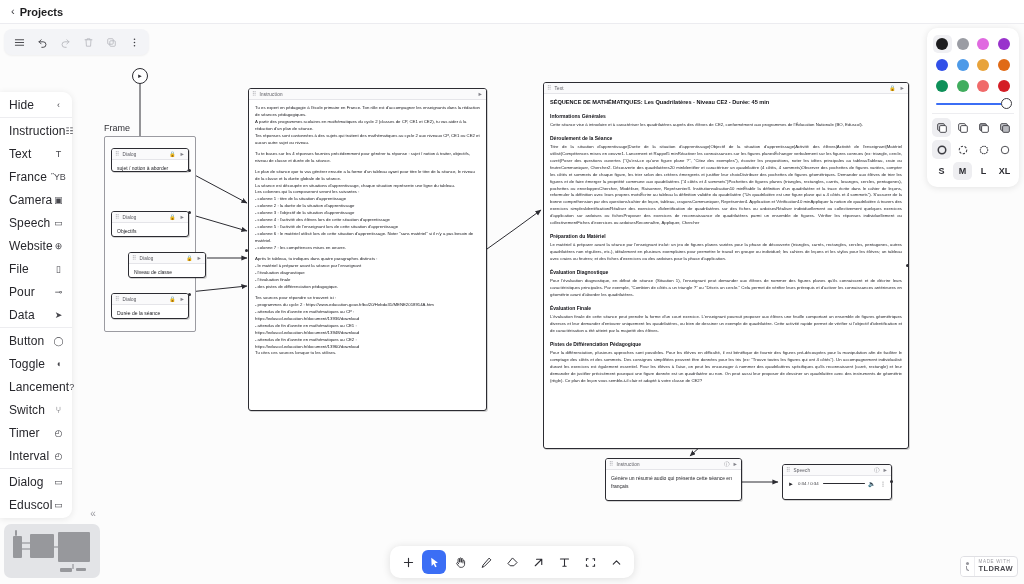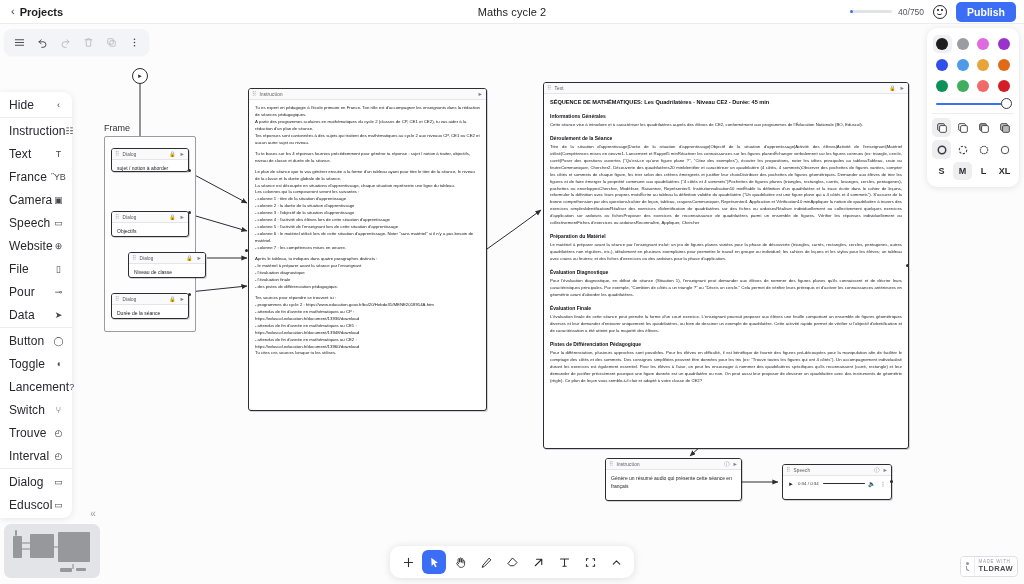--- a/index.html
+++ b/index.html
@@ -413,33 +413,20 @@
     </div>
     <div class="port" style="left:890px; top:456px;"></div>
 
   </div>
 
   <div class="topbar">
     <div class="back-link">
       <span class="back-chevron">‹</span>
       <span>Projects</span>
     </div>
-    <div class="doc-title">Maths cycle 2</div>
-    <div class="topbar-right">
-      <div class="credit-wrap">
-        <div class="credit-bar">
-          <div class="credit-bar-fill"></div>
-        </div>
-        <span class="credit-text">40/750</span>
-      </div>
-      <div class="smiley">
-        <span class="smiley-mouth"></span>
-      </div>
-      <button class="publish-btn">Publish</button>
-    </div>
   </div>
 
   <div class="canvas-toolbar">
     <div class="ct-btn">
       <svg width="11" height="11" viewBox="0 0 16 16" fill="none" stroke="currentColor" stroke-width="1.3" stroke-linecap="round">
         <path d="M2 4h12M2 8h12M2 12h12"></path>
         </svg>
     </div>
     <div class="ct-btn">
       <svg width="11" height="11" viewBox="0 0 16 16" fill="none" stroke="currentColor" stroke-width="1.3" stroke-linecap="round" stroke-linejoin="round">
@@ -526,21 +513,21 @@
       </div>
       <div class="np-row">
         <span class="np-label">Lancement</span>
         <span class="np-icon">?</span>
       </div>
       <div class="np-row">
         <span class="np-label">Switch</span>
         <span class="np-icon">⑂</span>
       </div>
       <div class="np-row">
-        <span class="np-label">Trouve</span>
+        <span class="np-label">Timer</span>
         <span class="np-icon">◴</span>
       </div>
       <div class="np-row">
         <span class="np-label">Interval</span>
         <span class="np-icon">◴</span>
       </div>
       <div class="np-sep"></div>
       <div class="np-row">
         <span class="np-label">Dialog</span>
         <span class="np-icon">▭</span>

